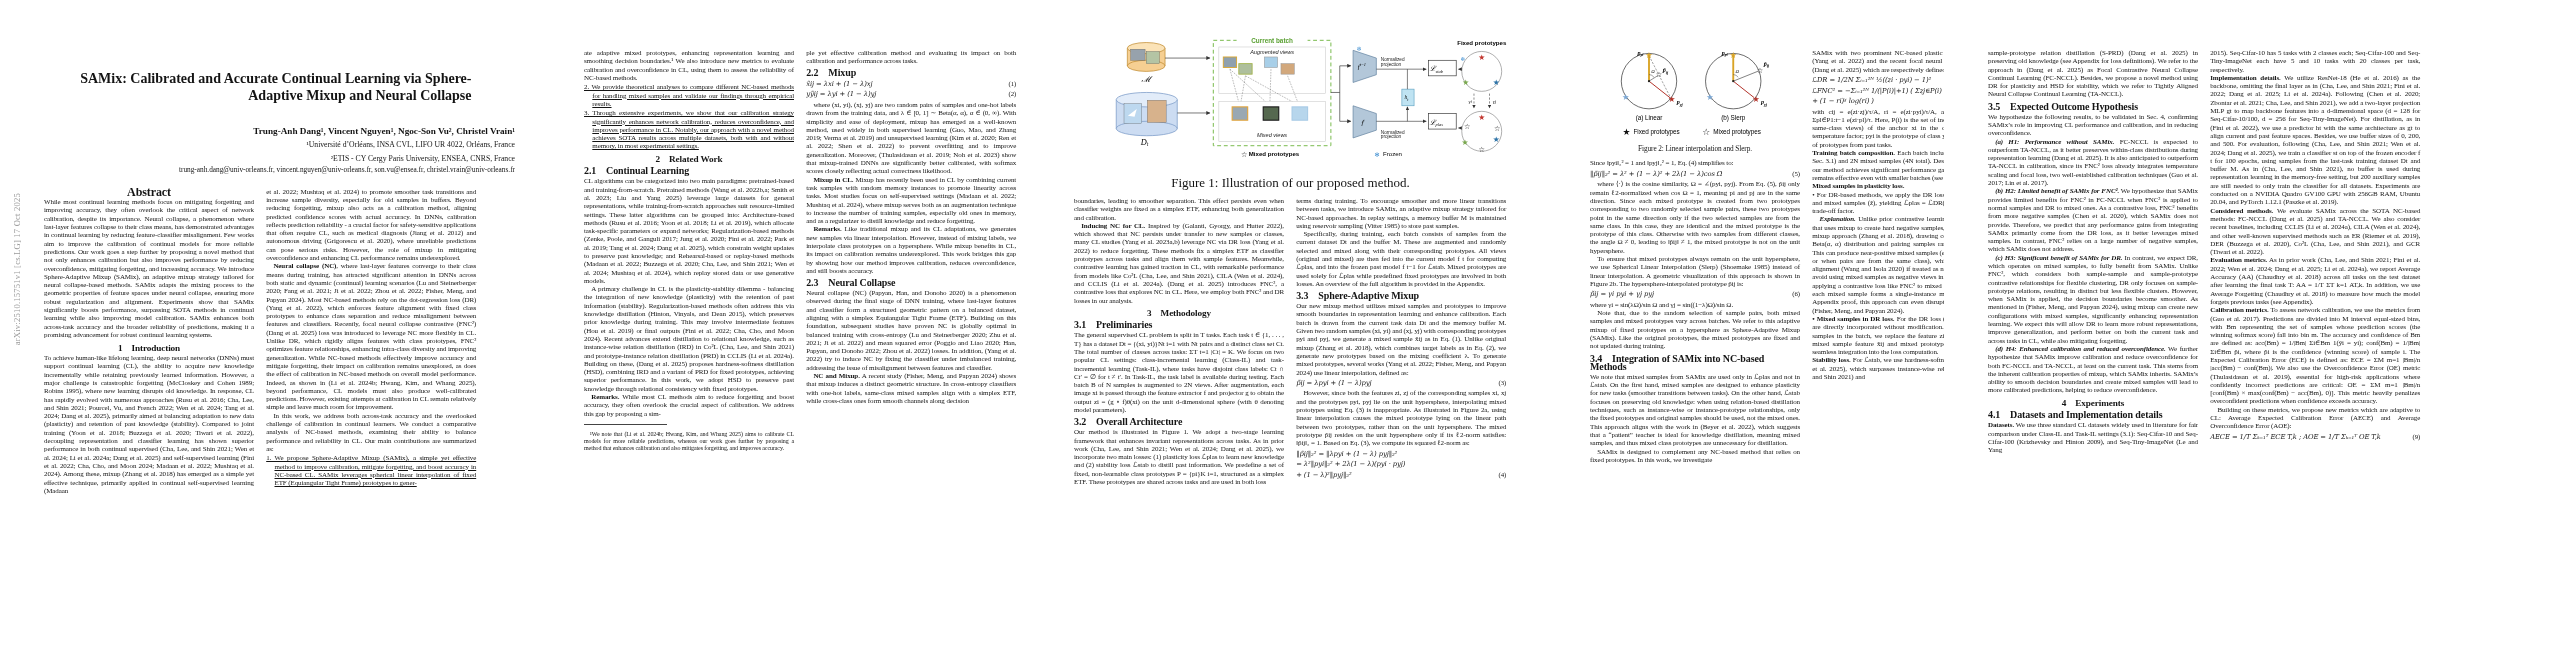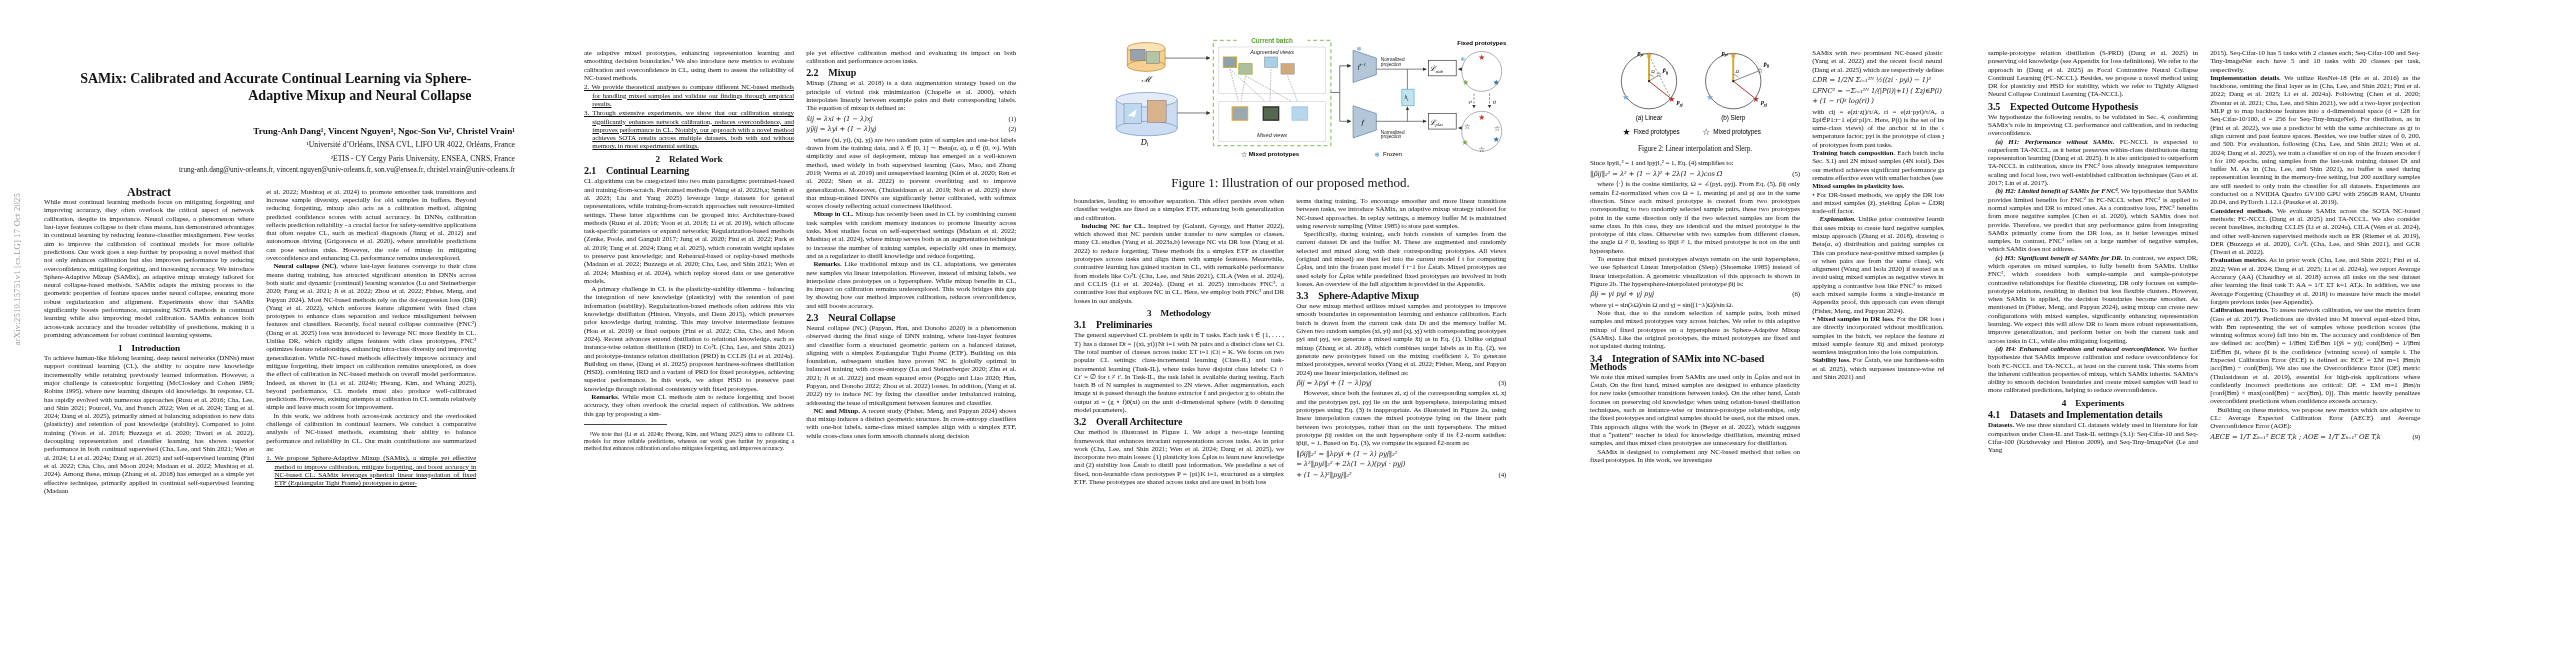--- a/index.html
+++ b/index.html
@@ -78,21 +78,20 @@
         <div class="h2">2.1 Continual Learning</div>
         <p class="p noind">CL algorithms can be categorized into two main paradigms: pretrained-based and training-from-scratch. Pretrained methods (Wang et al. 2022b,a; Smith et al. 2023; Liu and Yang 2025) leverage large datasets for general representations, while training-from-scratch approaches suit resource-limited settings. These latter algorithms can be grouped into: Architecture-based methods (Rusu et al. 2016; Yoon et al. 2018; Li et al. 2019), which allocate task-specific parameters or expand networks; Regularization-based methods (Zenke, Poole, and Ganguli 2017; Jung et al. 2020; Fini et al. 2022; Park et al. 2019; Tang et al. 2024; Dang et al. 2025), which constrain weight updates to preserve past knowledge; and Rehearsal-based or replay-based methods (Madaan et al. 2022; Buzzega et al. 2020; Cha, Lee, and Shin 2021; Wen et al. 2024; Mushtaq et al. 2024), which replay stored data or use generative models.</p>
         <p class="p">A primary challenge in CL is the plasticity-stability dilemma - balancing the integration of new knowledge (plasticity) with the retention of past information (stability). Regularization-based methods often address this via knowledge distillation (Hinton, Vinyals, and Dean 2015), which preserves prior knowledge during training. This may involve intermediate features (Hou et al. 2019) or final outputs (Fini et al. 2022; Cha, Cho, and Moon 2024). Recent advances extend distillation to relational knowledge, such as instance-wise relation distillation (IRD) in Co²L (Cha, Lee, and Shin 2021) and prototype-instance relation distillation (PRD) in CCLIS (Li et al. 2024a). Building on these, (Dang et al. 2025) proposes hardness-softness distillation (HSD), combining IRD and a variant of PRD for fixed prototypes, achieving superior performance. In this work, we adopt HSD to preserve past knowledge through relational consistency with fixed prototypes.</p>
         <p class="p"><span class="b">Remarks.</span><span> While most CL methods aim to reduce forgetting and boost accuracy, they often overlook the crucial aspect of calibration. We address this gap by proposing a sim-</span></p>
         <div class="fnrule"></div>
         <p class="fn">¹We note that (Li et al. 2024b; Hwang, Kim, and Whang 2025) aims to calibrate CL models for more reliable predictions, whereas our work goes further by proposing a method that enhances calibration and also mitigates forgetting, and improves accuracy.</p>
       </div>
       <div class="col">
         <p class="p noind">ple yet effective calibration method and evaluating its impact on both calibration and performance across tasks.</p>
         <div class="h2">2.2 Mixup</div>
-        <p class="p noind">Mixup (Zhang et al. 2018) is a data augmentation strategy based on the principle of vicinal risk minimization (Chapelle et al. 2000), which interpolates linearly between example pairs and their corresponding labels. The equation of mixup is defined as:</p>
         <div class="eq">
             <span class="eqbody">x̃ij = λxi + (1 − λ)xj</span>
             <span class="eqnum">(1)</span>
           </div>
         <div class="eq">
             <span class="eqbody">yỹij = λyi + (1 − λ)yj</span>
             <span class="eqnum">(2)</span>
           </div>
         <p class="p">where (xi, yi), (xj, yj) are two random pairs of samples and one-hot labels drawn from the training data, and λ ∈ [0, 1] ∼ Beta(α, α), α ∈ (0, ∞). With simplicity and ease of deployment, mixup has emerged as a well-known method, used widely in both supervised learning (Guo, Mao, and Zhang 2019; Verma et al. 2019) and unsupervised learning (Kim et al. 2020; Ren et al. 2022; Shen et al. 2022) to prevent overfitting and to improve generalization. Moreover, (Thulasidasan et al. 2019; Noh et al. 2023) show that mixup-trained DNNs are significantly better calibrated, with softmax scores closely reflecting actual correctness likelihood.</p>
         <p class="p"><span class="b">Mixup in CL.</span><span> Mixup has recently been used in CL by combining current task samples with random memory instances to promote linearity across tasks. Most studies focus on self-supervised settings (Madaan et al. 2022; Mushtaq et al. 2024), where mixup serves both as an augmentation technique to increase the number of training samples, especially old ones in memory, and as a regularizer to distill knowledge and reduce forgetting.</span></p>

